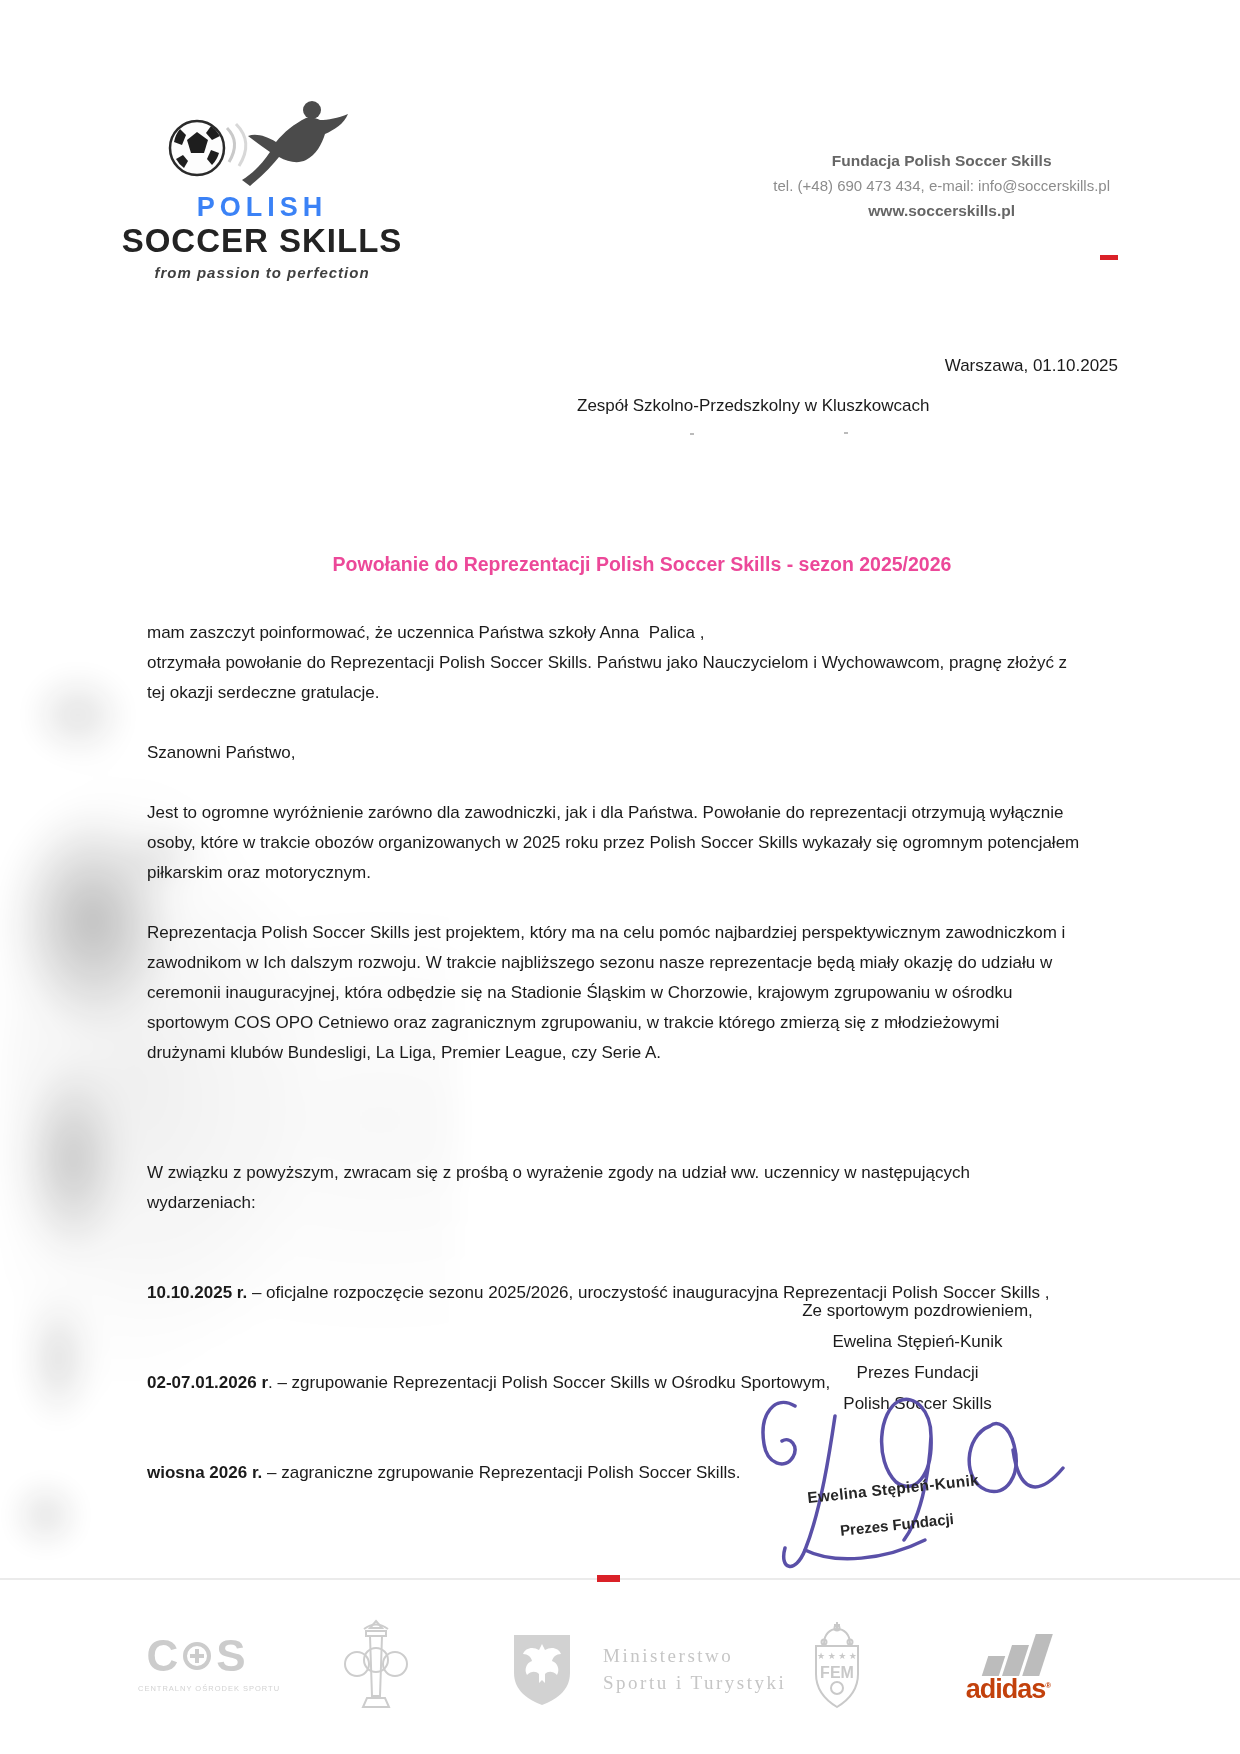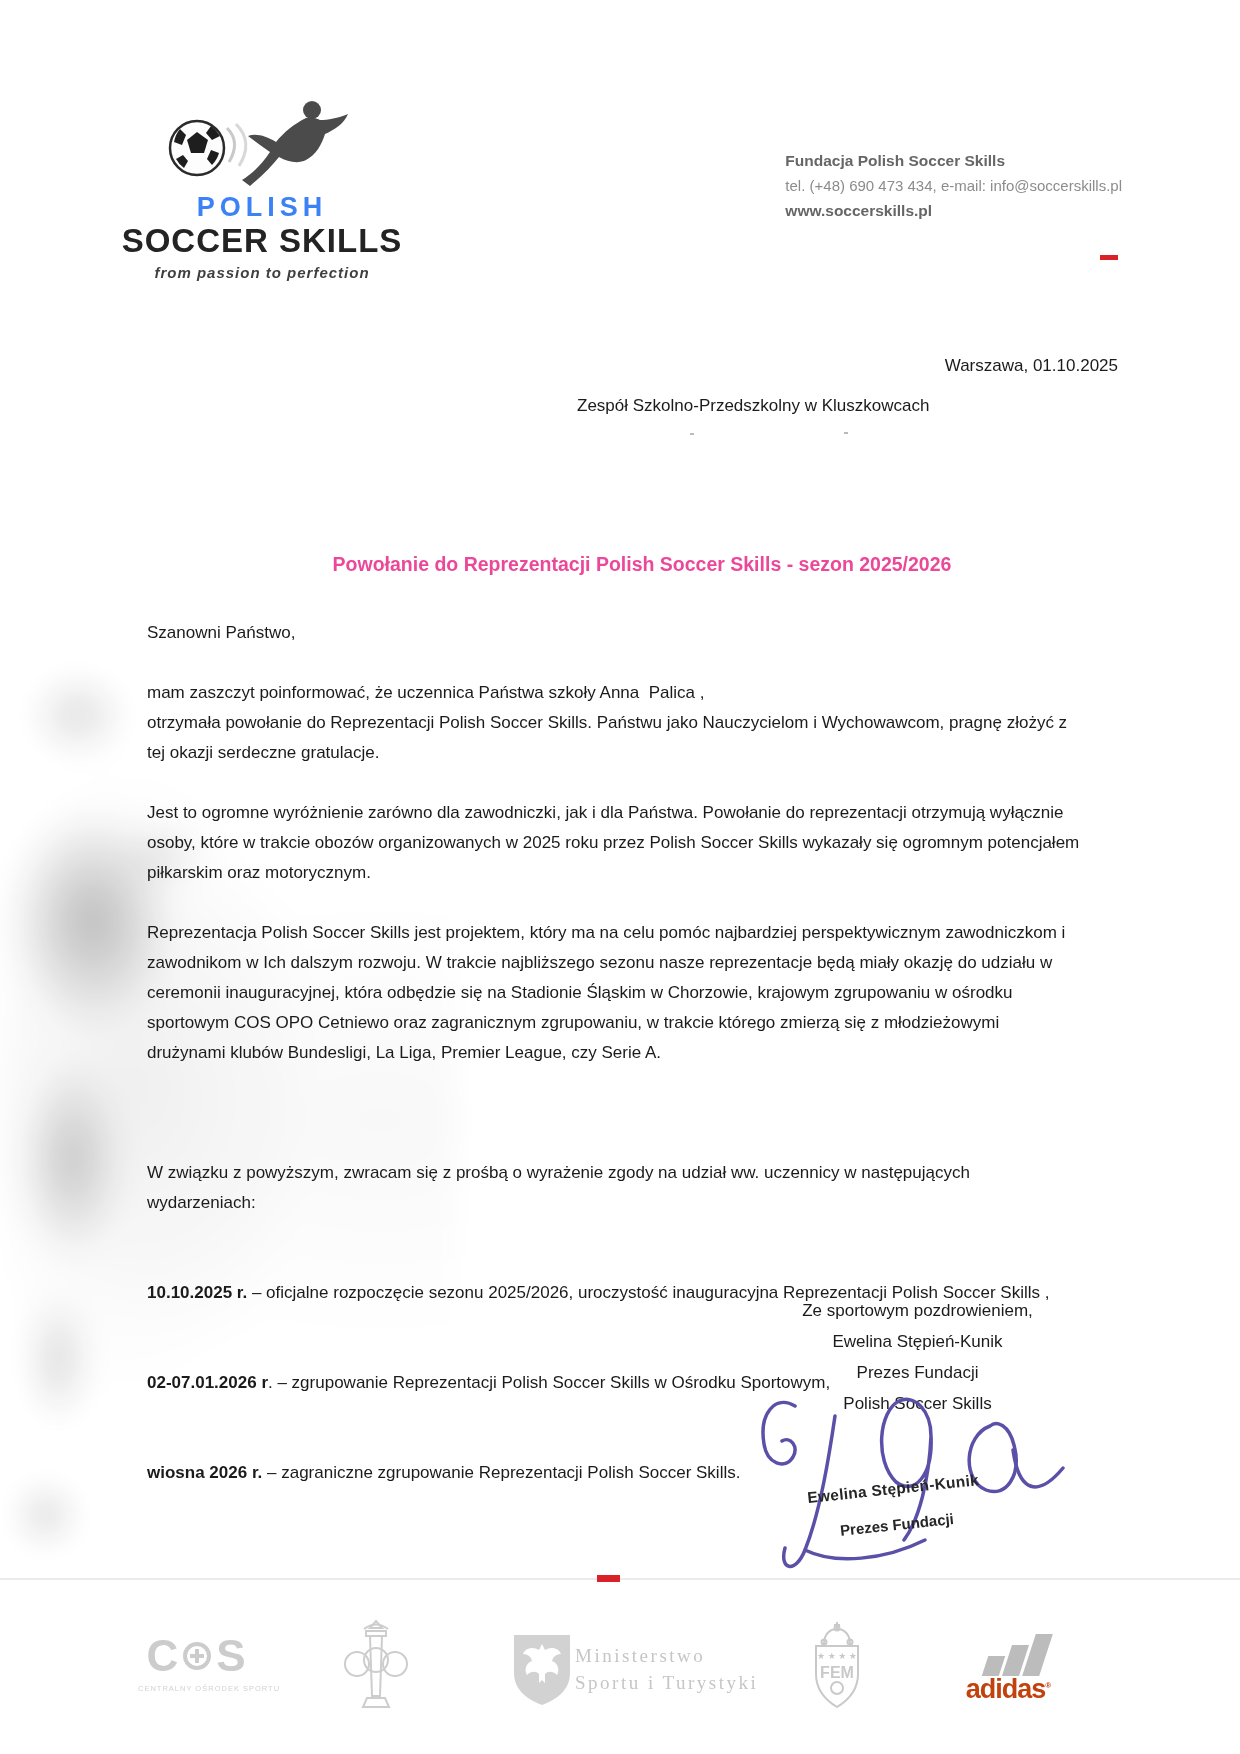--- a/index.html
+++ b/index.html
@@ -19,21 +19,21 @@
       radial-gradient(ellipse 240px 430px at 130px 480px, rgba(0,0,0,0.06), transparent 78%),
       radial-gradient(ellipse 520px 320px at 380px 520px, rgba(0,0,0,0.03), transparent 80%);}
 
   
   .logo-block{position:absolute;left:108px;top:96px;width:308px;text-align:center;}
   .logo-mark{display:block;margin:0 auto;}
   .logo-word1{font-size:27px;font-weight:bold;letter-spacing:5px;color:#3b82f6;margin-top:2px;}
   .logo-word2{font-size:33px;font-weight:bold;letter-spacing:1px;color:#232323;margin-top:-1px;}
   .logo-tagline{font-size:15px;font-style:italic;font-weight:bold;color:#3f3f3f;letter-spacing:1px;margin-top:4px;text-align:center;}
 
-  .header-right{position:absolute;top:148px;right:118px;text-align:left;line-height:25px;font-size:15px;color:#8c8c8c;}
+  .header-right{position:absolute;top:148px;right:130px;text-align:center;line-height:25px;font-size:15px;color:#8c8c8c;}
   .header-right .hdr-bold{font-weight:bold;color:#666666;font-size:15.5px;}
   .red-dash-top{position:absolute;top:255px;right:122px;width:18px;height:5px;background:#da2128;}
 
   
   .date-line{position:absolute;top:356px;right:122px;font-size:17px;}
   .recipient{position:absolute;top:396px;left:577px;font-size:17px;}
   .speck{position:absolute;width:4px;height:2px;background:#bbbbbb;}
 
   
   .title{position:absolute;top:553px;left:0;width:100%;margin:0;padding-left:44px;box-sizing:border-box;
@@ -54,21 +54,21 @@
   
   .footer-sep{position:absolute;left:0;right:0;top:1578px;height:2px;background:#ebebeb;}
   .red-dash-bottom{position:absolute;left:597px;top:1575px;width:23px;height:7px;background:#da2128;}
 
   .partner{position:absolute;color:#c9c9c9;}
   .p-cos{left:138px;top:1632px;width:116px;text-align:center;}
   .cos-letters{display:flex;align-items:center;justify-content:center;gap:4px;
                font-size:44px;font-weight:bold;line-height:48px;color:#cccccc;}
   .cos-caption{font-size:7.5px;letter-spacing:1px;color:#d2d2d2;margin-top:4px;white-space:nowrap;}
   .p-olympic{left:336px;top:1618px;}
-  .p-ministry{left:513px;top:1634px;display:flex;align-items:flex-start;gap:4px;}
+  .p-ministry{left:513px;top:1634px;display:flex;align-items:flex-start;gap:32px;}
   .ministry-text{font-family:"Liberation Serif",serif;font-size:19px;letter-spacing:2.5px;
                  color:#c6c6c6;line-height:27px;margin-top:8px;white-space:nowrap;}
   .p-fem{left:806px;top:1622px;}
   .p-adidas{left:948px;top:1634px;width:120px;text-align:center;}
   .adidas-bars{display:flex;align-items:flex-end;justify-content:center;gap:5px;height:42px;margin-left:14px;}
   .adidas-bars i{display:block;width:17px;background:#bcbcbc;transform:skewX(-18deg);}
   .bar1{height:20px;} .bar2{height:31px;} .bar3{height:42px;}
   .adidas-word{font-size:27px;font-weight:bold;letter-spacing:-1px;color:#c2410c;line-height:24px;margin-top:-2px;}
   .adidas-word sup{font-size:8px;}
 </style>
@@ -105,22 +105,22 @@
   <div class="red-dash-top"></div>
 
   <div class="date-line">Warszawa, 01.10.2025</div>
   <div class="recipient">Zespół Szkolno-Przedszkolny w Kluszkowcach</div>
   <div class="speck" style="left:690px;top:433px;"></div>
   <div class="speck" style="left:844px;top:432px;"></div>
 
   <h1 class="title">Powołanie do Reprezentacji Polish Soccer Skills - sezon 2025/2026</h1>
 
   <div class="body-flow">
+    <p class="para"><span style="display:block">mam zaszczyt poinformować, że uczennica Państwa szkoły Anna  Palica ,</span><span>otrzymała powołanie do Reprezentacji Polish Soccer Skills. Państwu jako Nauczycielom i Wychowawcom, pragnę złożyć z tej okazji serdeczne gratulacje.</span></p>
     <p class="para">Szanowni Państwo,</p>
-    <p class="para"><span style="display:block">mam zaszczyt poinformować, że uczennica Państwa szkoły Anna  Palica ,</span><span>otrzymała powołanie do Reprezentacji Polish Soccer Skills. Państwu jako Nauczycielom i Wychowawcom, pragnę złożyć z tej okazji serdeczne gratulacje.</span></p>
     <p class="para">Jest to ogromne wyróżnienie zarówno dla zawodniczki, jak i dla Państwa. Powołanie do reprezentacji otrzymują wyłącznie osoby, które w trakcie obozów organizowanych w 2025 roku przez Polish Soccer Skills wykazały się ogromnym potencjałem piłkarskim oraz motorycznym.</p>
     <p class="para">Reprezentacja Polish Soccer Skills jest projektem, który ma na celu pomóc najbardziej perspektywicznym zawodniczkom i zawodnikom w Ich dalszym rozwoju. W trakcie najbliższego sezonu nasze reprezentacje będą miały okazję do udziału w ceremonii inauguracyjnej, która odbędzie się na Stadionie Śląskim w Chorzowie, krajowym zgrupowaniu w ośrodku sportowym COS OPO Cetniewo oraz zagranicznym zgrupowaniu, w trakcie którego zmierzą się z młodzieżowymi drużynami klubów Bundesligi, La Liga, Premier League, czy Serie A.</p>
     <div class="para">
       <div>W związku z powyższym, zwracam się z prośbą o wyrażenie zgody na udział ww. uczennicy w następujących wydarzeniach:</div>
       <div class="event-line"><b>10.10.2025 r.</b><span> – oficjalne rozpoczęcie sezonu 2025/2026, uroczystość inauguracyjna Reprezentacji Polish Soccer Skills ,</span></div>
       <div class="event-line"><b>02-07.01.2026 r</b><span>. – zgrupowanie Reprezentacji Polish Soccer Skills w Ośrodku Sportowym,</span></div>
       <div class="event-line"><b>wiosna 2026 r.</b><span> – zagraniczne zgrupowanie Reprezentacji Polish Soccer Skills.</span></div>
     </div>
   </div>
 

